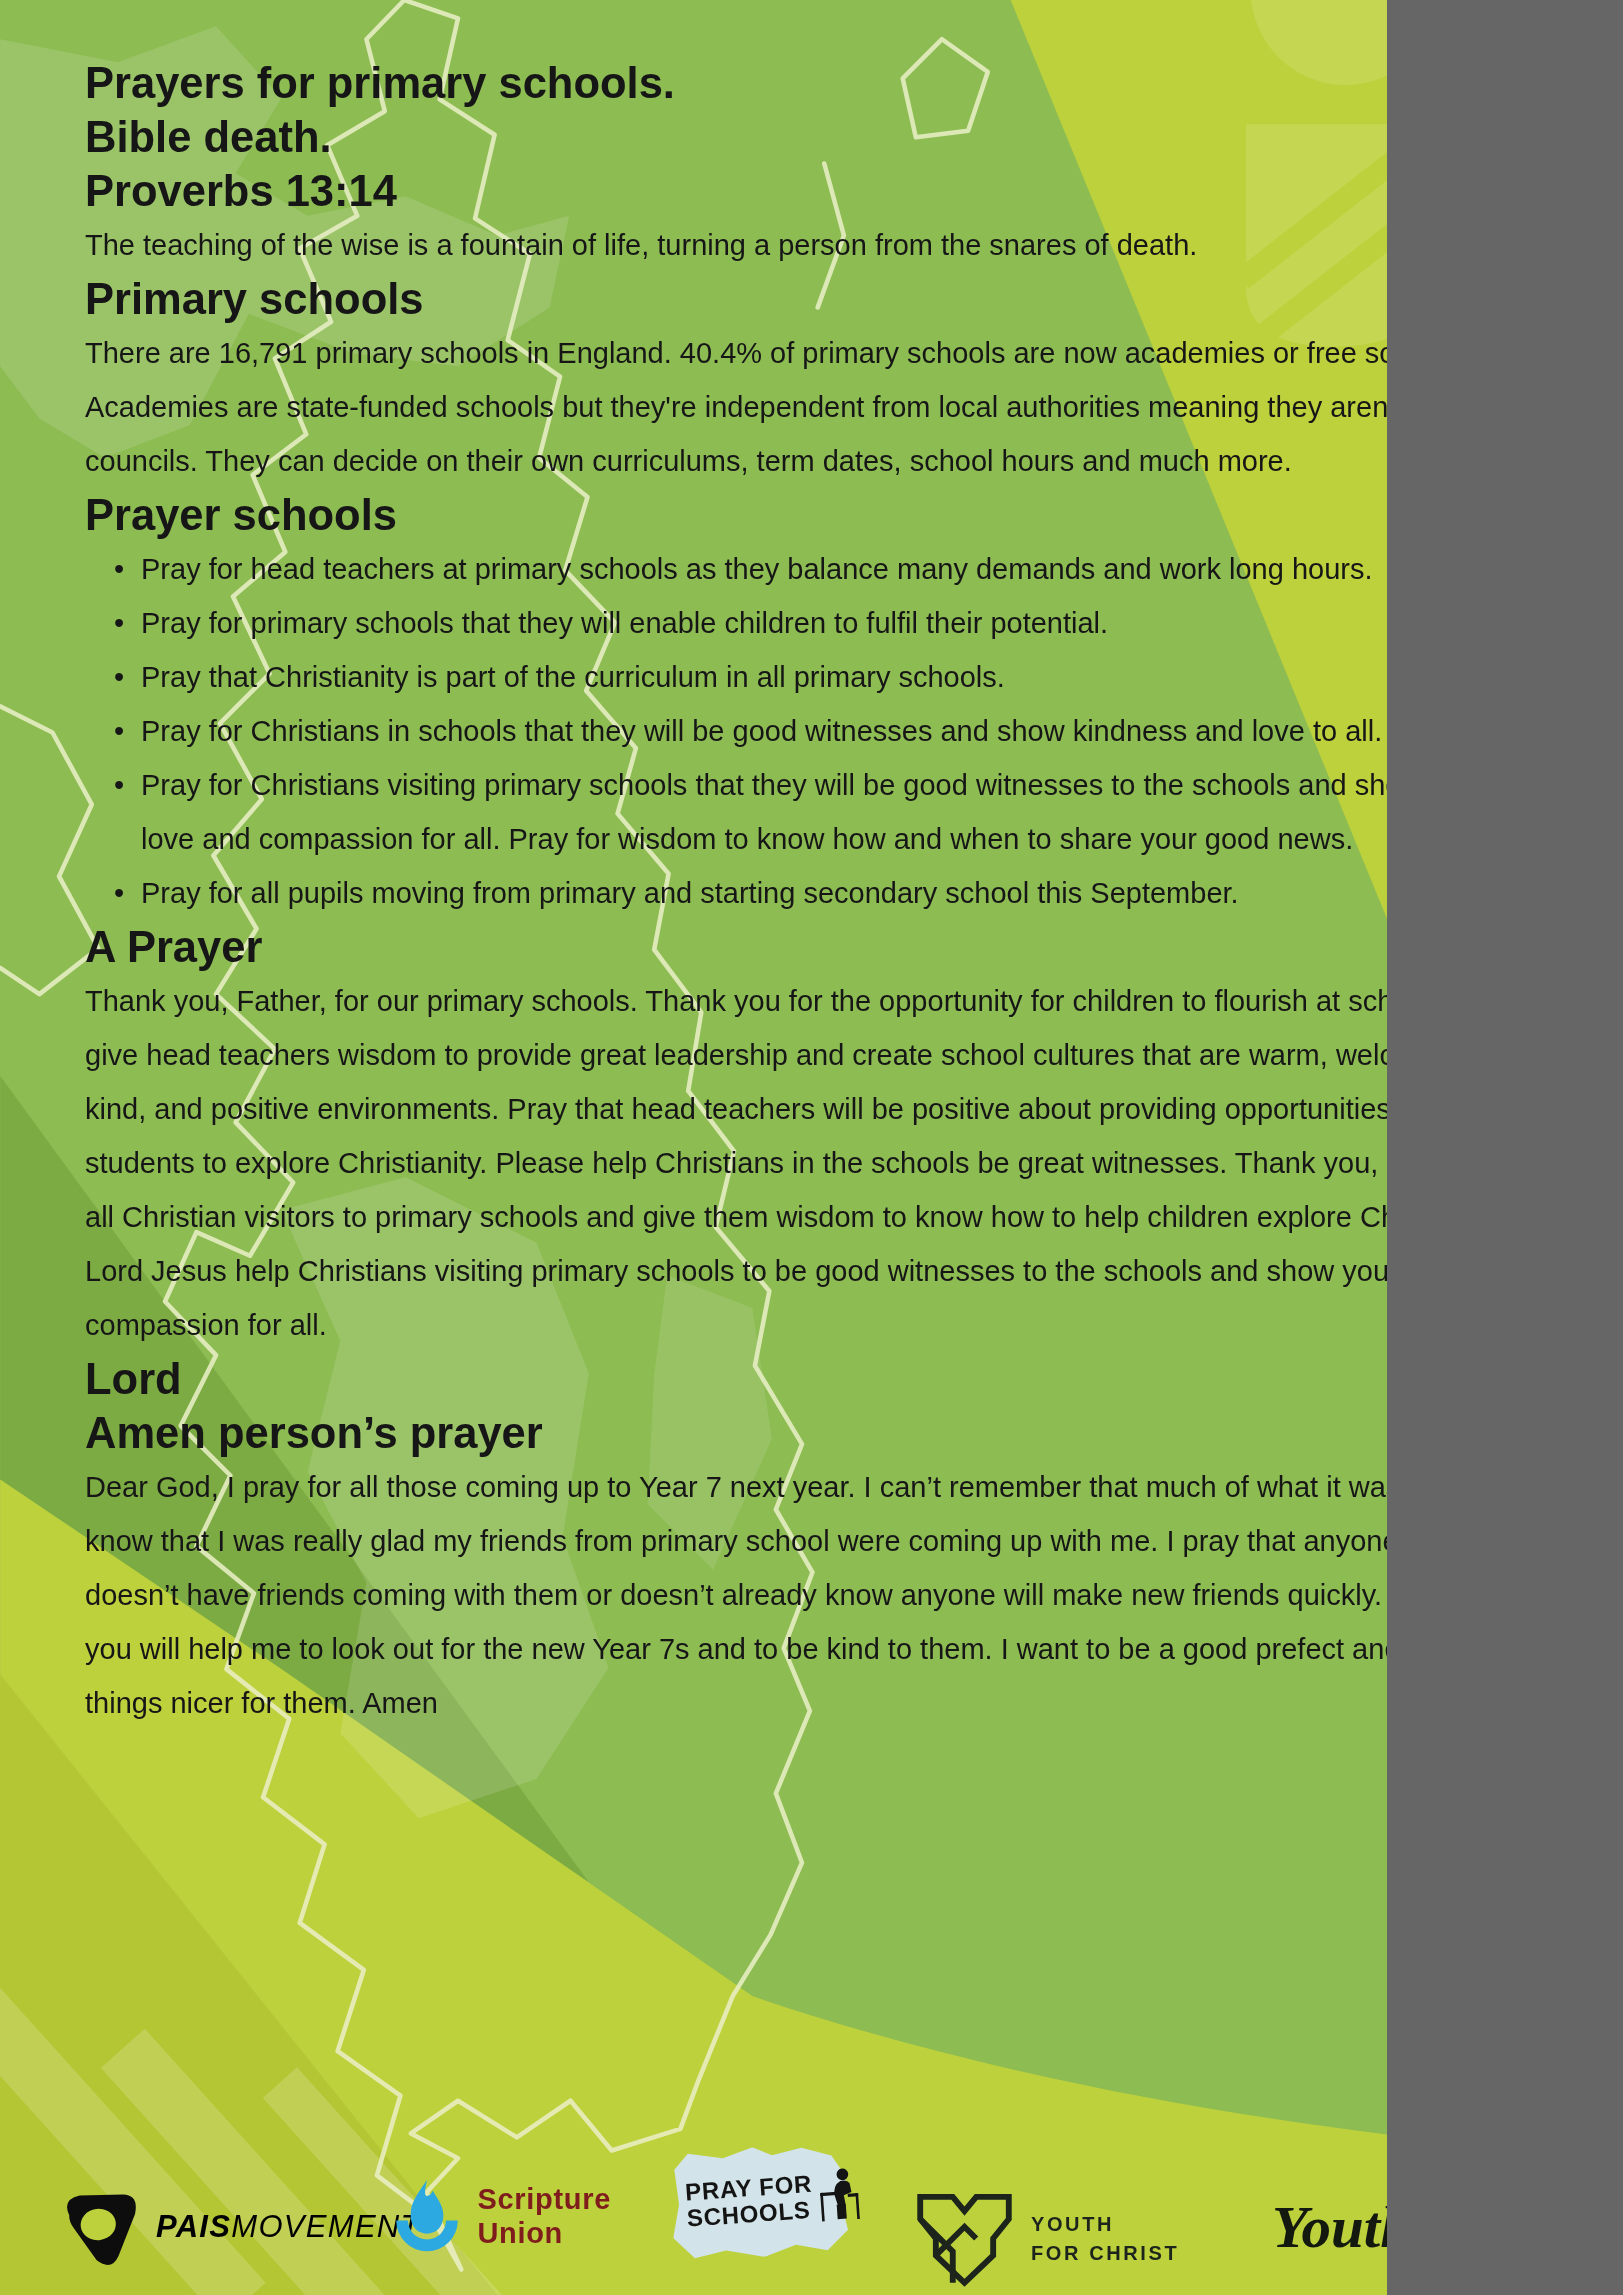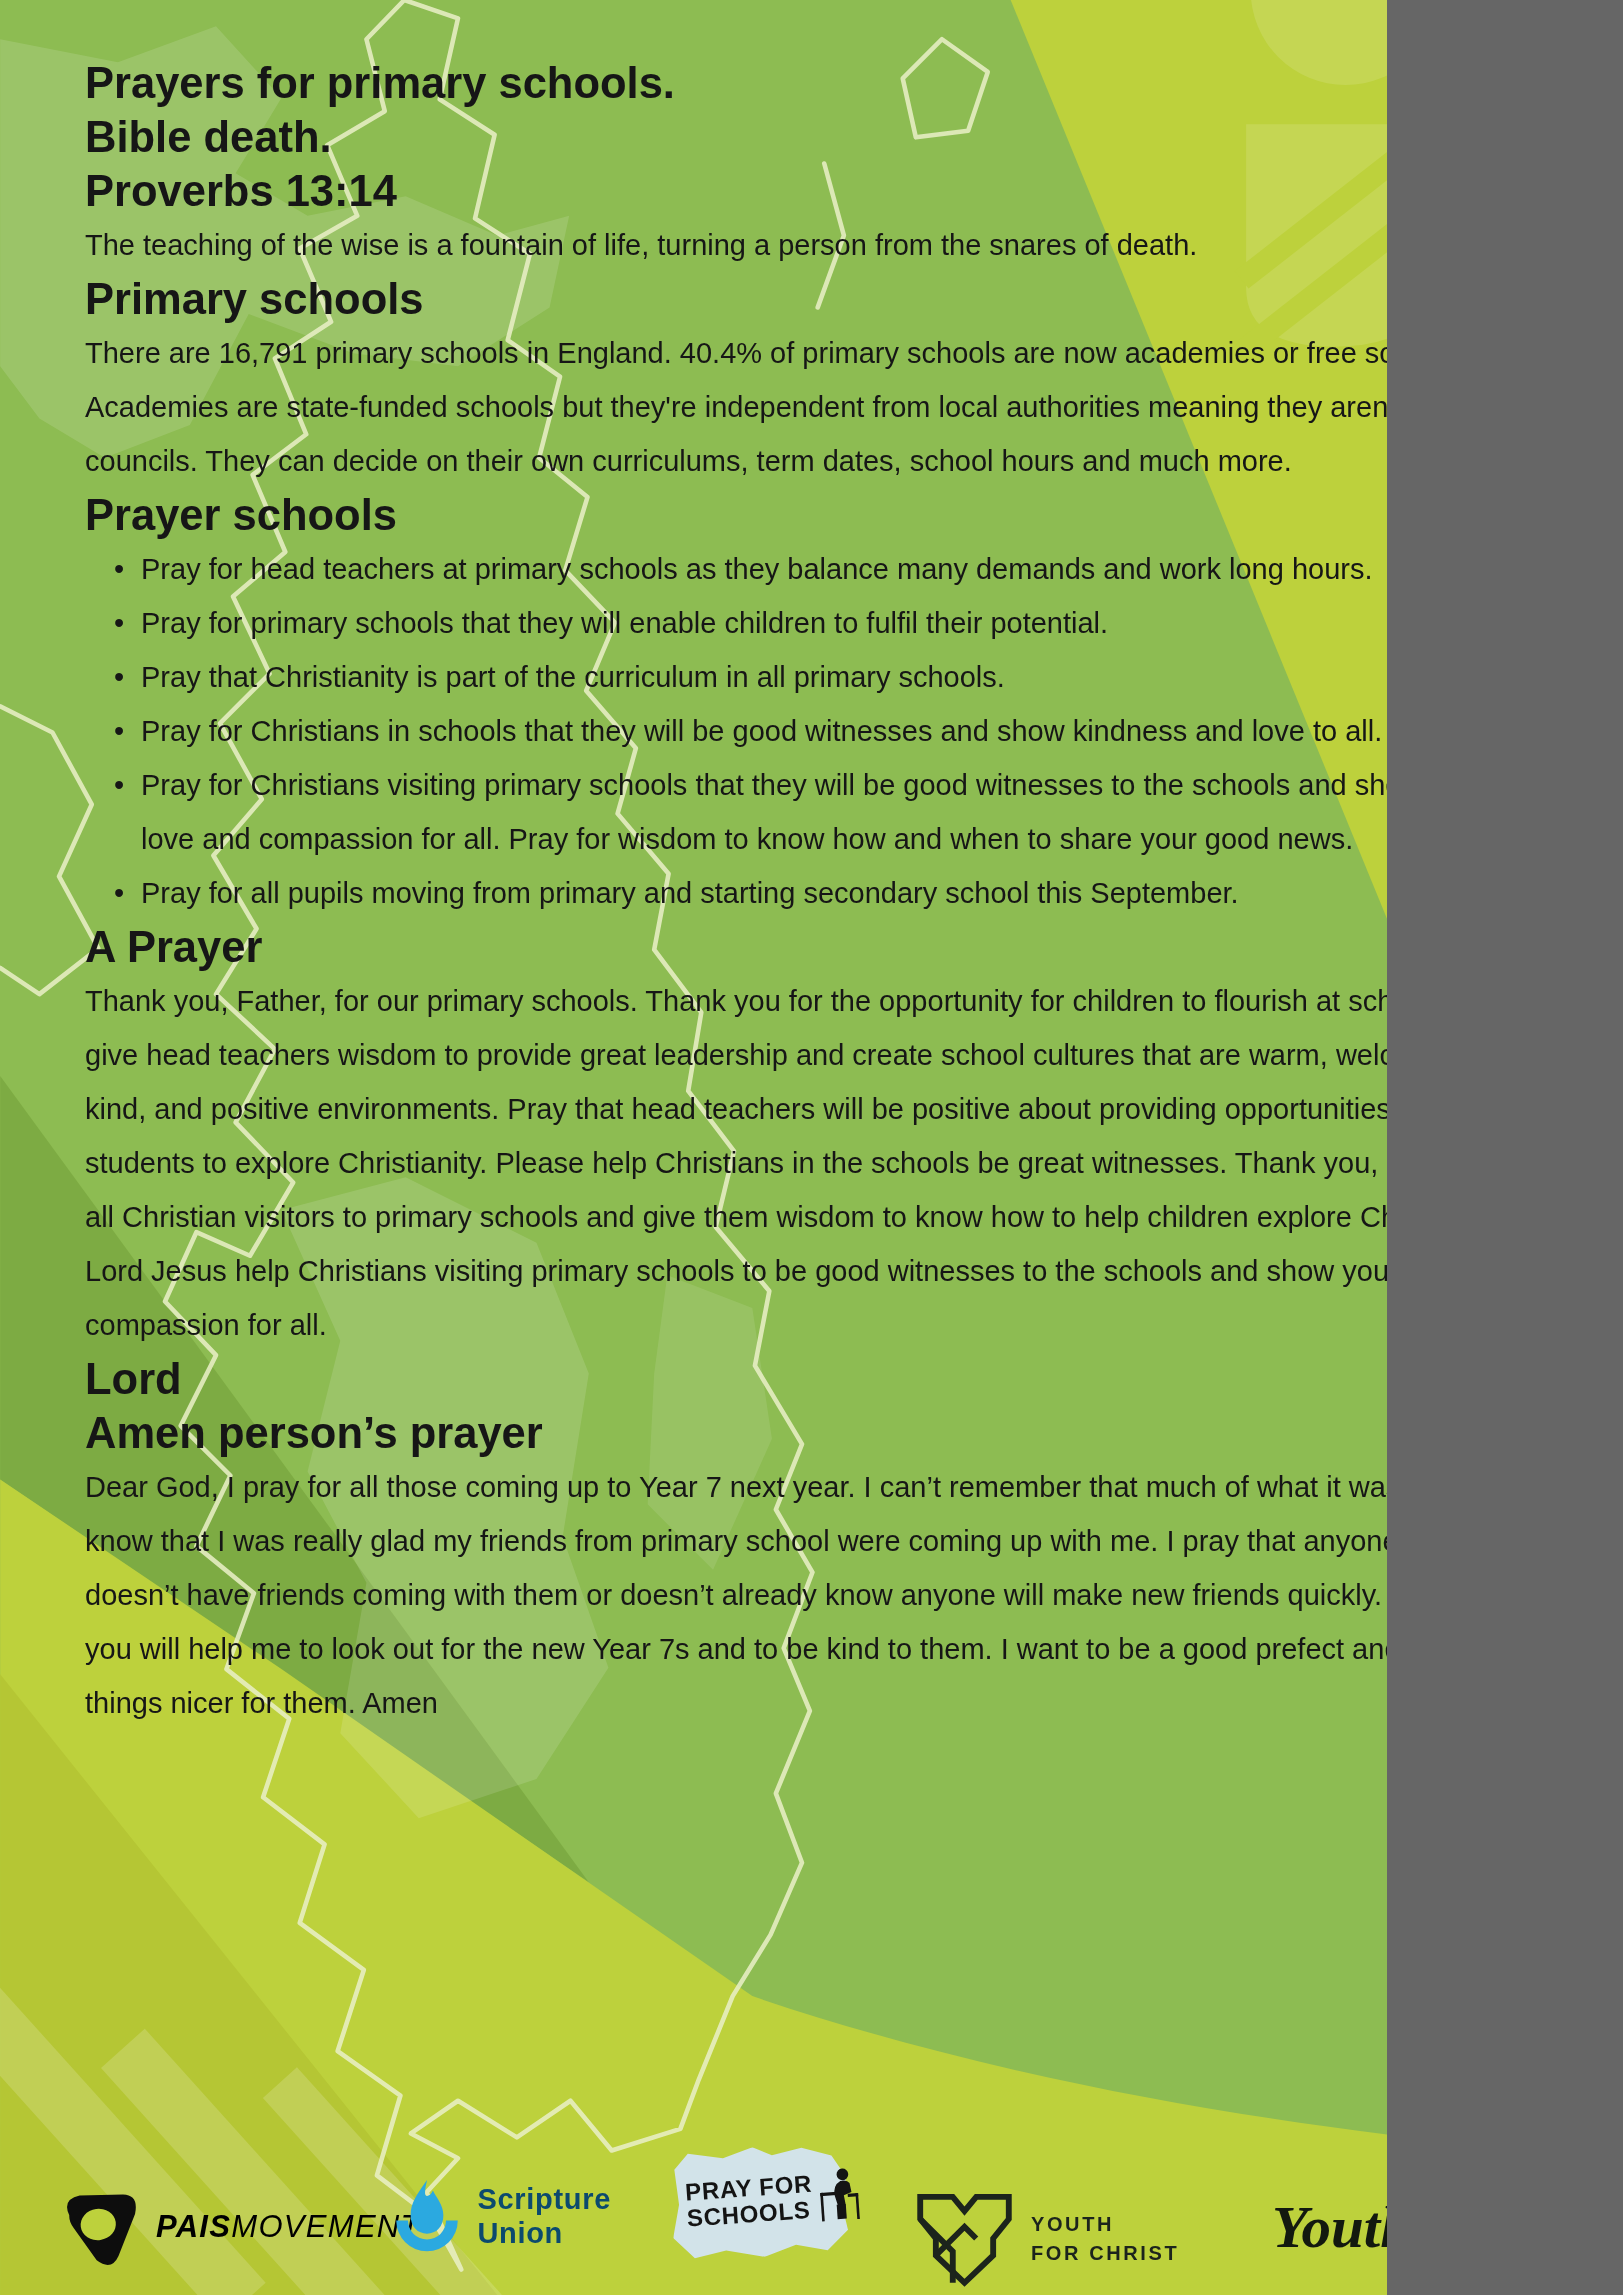--- a/index.html
+++ b/index.html
@@ -23,21 +23,21 @@
   
   .logos{position:absolute;z-index:2;left:0;top:2138px;width:1623px;height:158px;}
   .logo{position:absolute;display:flex;align-items:center;}
   
   #logo-pais{left:62px;top:48px;gap:13px;}
   .pais-text{font-style:italic;font-size:31px;letter-spacing:1.3px;color:#000000;white-space:nowrap;}
   .pais-bold{font-weight:700;}
   .pais-light{font-weight:400;}
   
   #logo-su{left:391px;top:38px;gap:14.4px;}
-  .su-text{font-size:29px;line-height:34px;font-weight:700;color:#0c4a6e;letter-spacing:0.7px;}
+  .su-text{font-size:29px;line-height:34px;font-weight:700;color:#7f1d1d;letter-spacing:0.7px;}
   
   #logo-pfs{left:672px;top:9.2px;width:175px;height:110px;transform:rotate(-2deg);}
   .pfs-paper{
     position:absolute;inset:0;background:#d2e3e9;
     clip-path:polygon(2% 18%,10% 4%,30% 9%,47% 0%,58% 8%,75% 2%,92% 10%,100% 30%,97% 55%,100% 78%,88% 96%,70% 90%,52% 100%,30% 93%,12% 99%,0% 80%,4% 50%);
   }
   .pfs-inner{position:absolute;left:14.4px;top:25px;display:flex;align-items:center;gap:6.5px;transform:rotate(-2deg);}
   .pfs-text{font-size:24px;line-height:26px;font-weight:700;letter-spacing:0.7px;color:#141414;white-space:nowrap;}
   
   #logo-yfc{left:915px;top:51px;gap:17px;}

